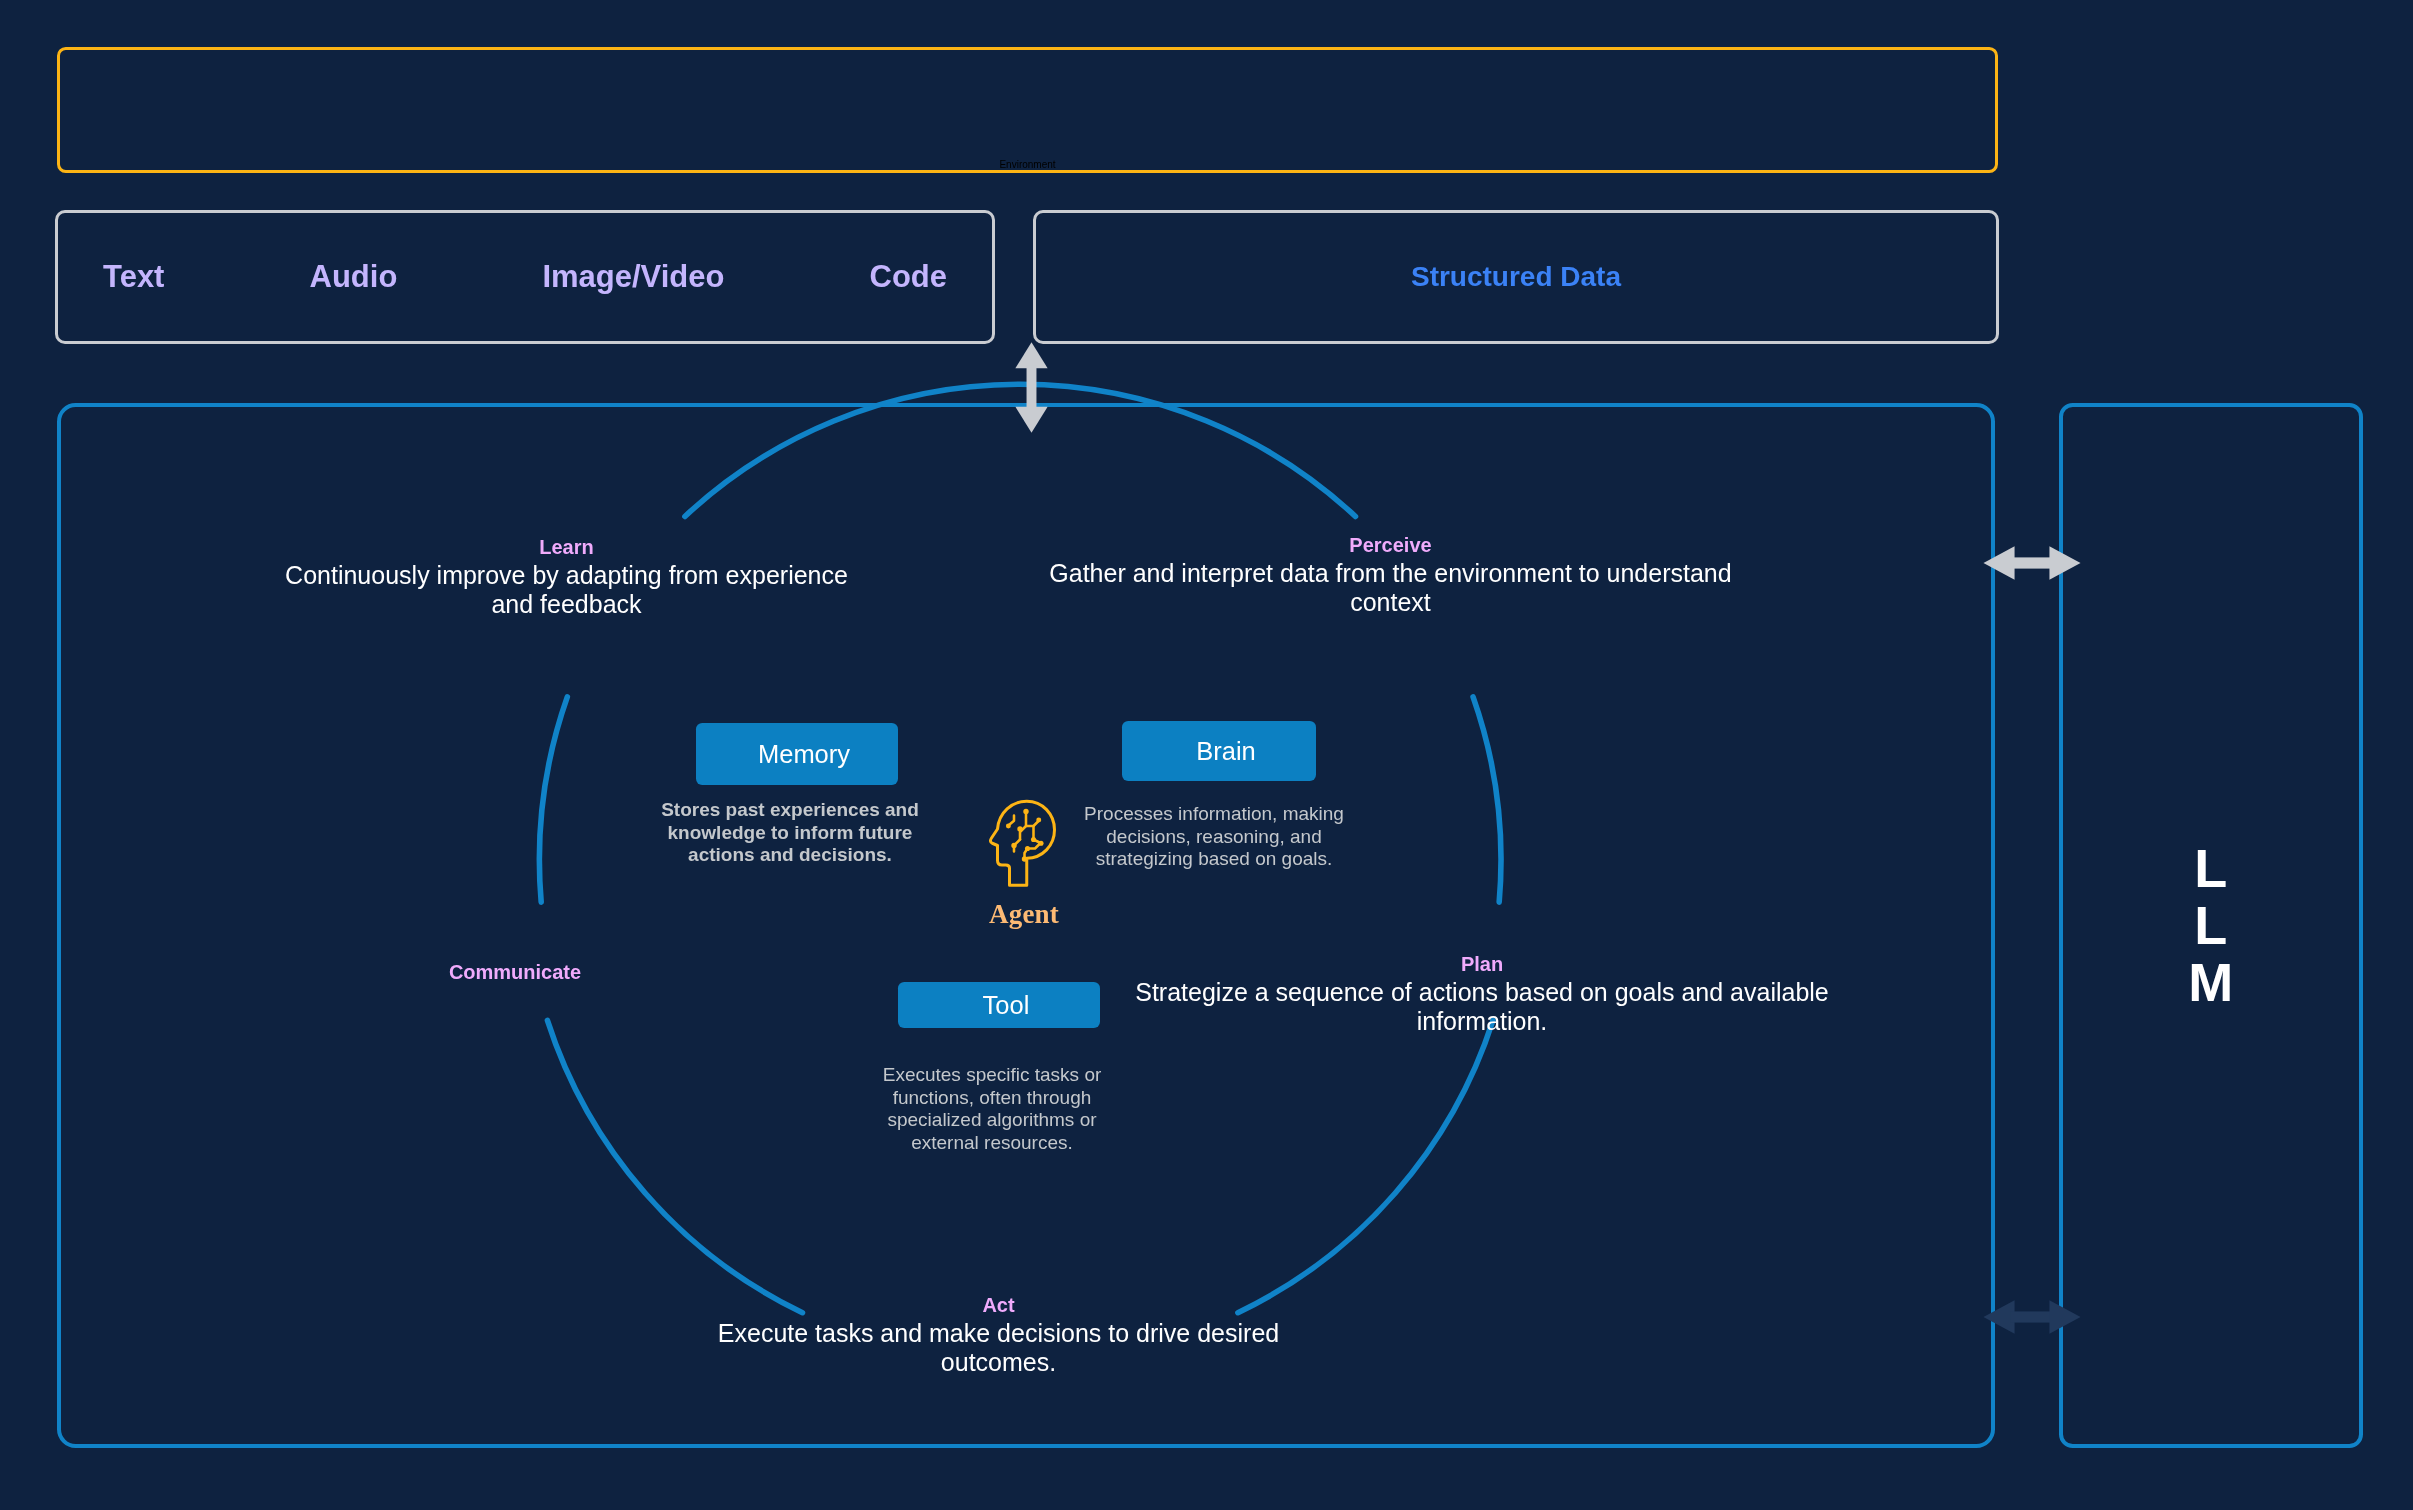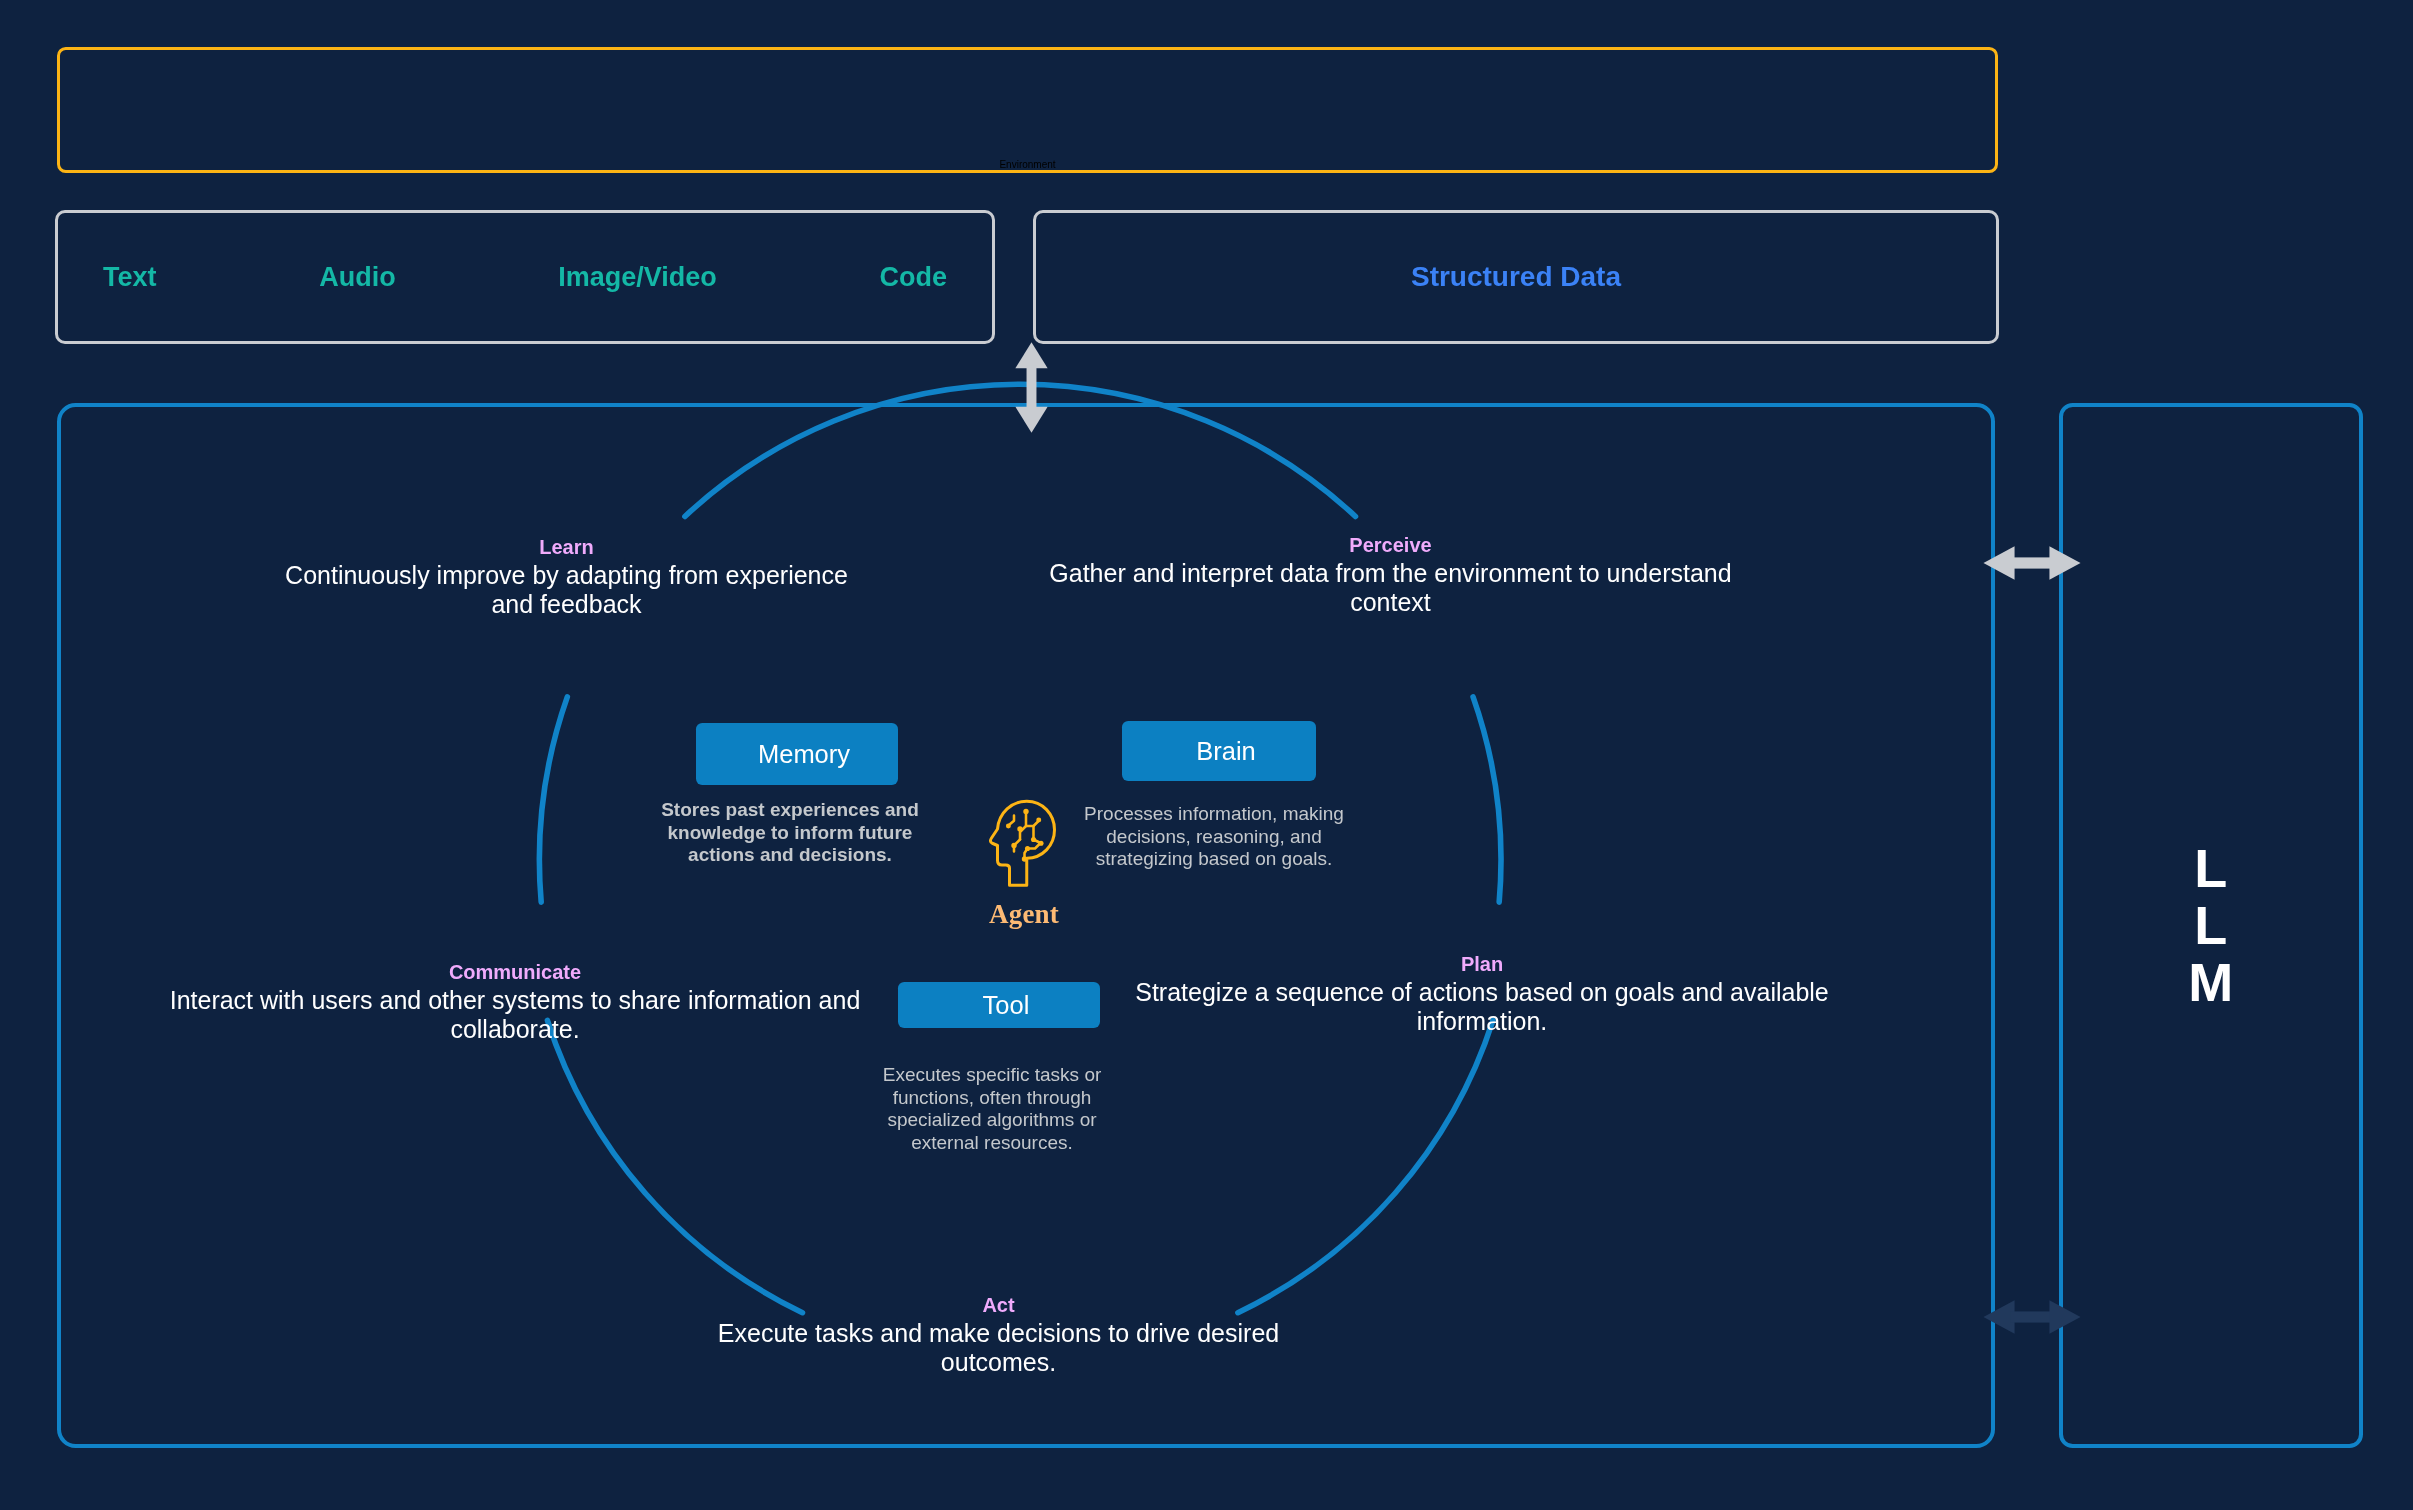--- a/index.html
+++ b/index.html
@@ -19,21 +19,21 @@
   }
 
   
   #modality-box{
     left:55px; top:210px; width:940px; height:134px;
     border:3.7px solid #c9ccd1; border-radius:10px;
     display:flex; align-items:center; box-sizing:border-box;
     padding:0 45px;
   }
   #modality-box .mod-item{
-    color:#14b8a6; font-size:27px; font-weight:700; white-space:nowrap;
+    color:#c4b5fd; font-size:31px; font-weight:700; white-space:nowrap;
   }
   #modality-box .mod-spacer{flex:1 1 auto;}
 
   #structured-box{
     left:1033px; top:210px; width:966px; height:134px;
     border:3.7px solid #c9ccd1; border-radius:10px;
     display:flex; align-items:center; justify-content:center;
     box-sizing:border-box;
   }
   #structured-label{color:#3b82f6;font-size:28px;font-weight:700;}
@@ -174,21 +174,20 @@
   <div class="stage-desc">Strategize a sequence of actions based on goals and available information.</div>
 </div>
 
 <div class="stage" id="stage-act">
   <div class="stage-title">Act</div>
   <div class="stage-desc">Execute tasks and make decisions to drive desired outcomes.</div>
 </div>
 
 <div class="stage" id="stage-communicate">
   <div class="stage-title">Communicate</div>
-  <div class="stage-desc">Interact with users and other systems to share information and collaborate.</div>
 </div>
 
 <div class="chip" id="chip-memory">
   <span class="chip-label">Memory</span>
 </div>
 <div class="chip-desc" id="chip-memory-desc">Stores past experiences and knowledge to inform future actions and decisions.</div>
 
 <div class="chip" id="chip-brain">
   <span class="chip-label">Brain</span>
 </div>

